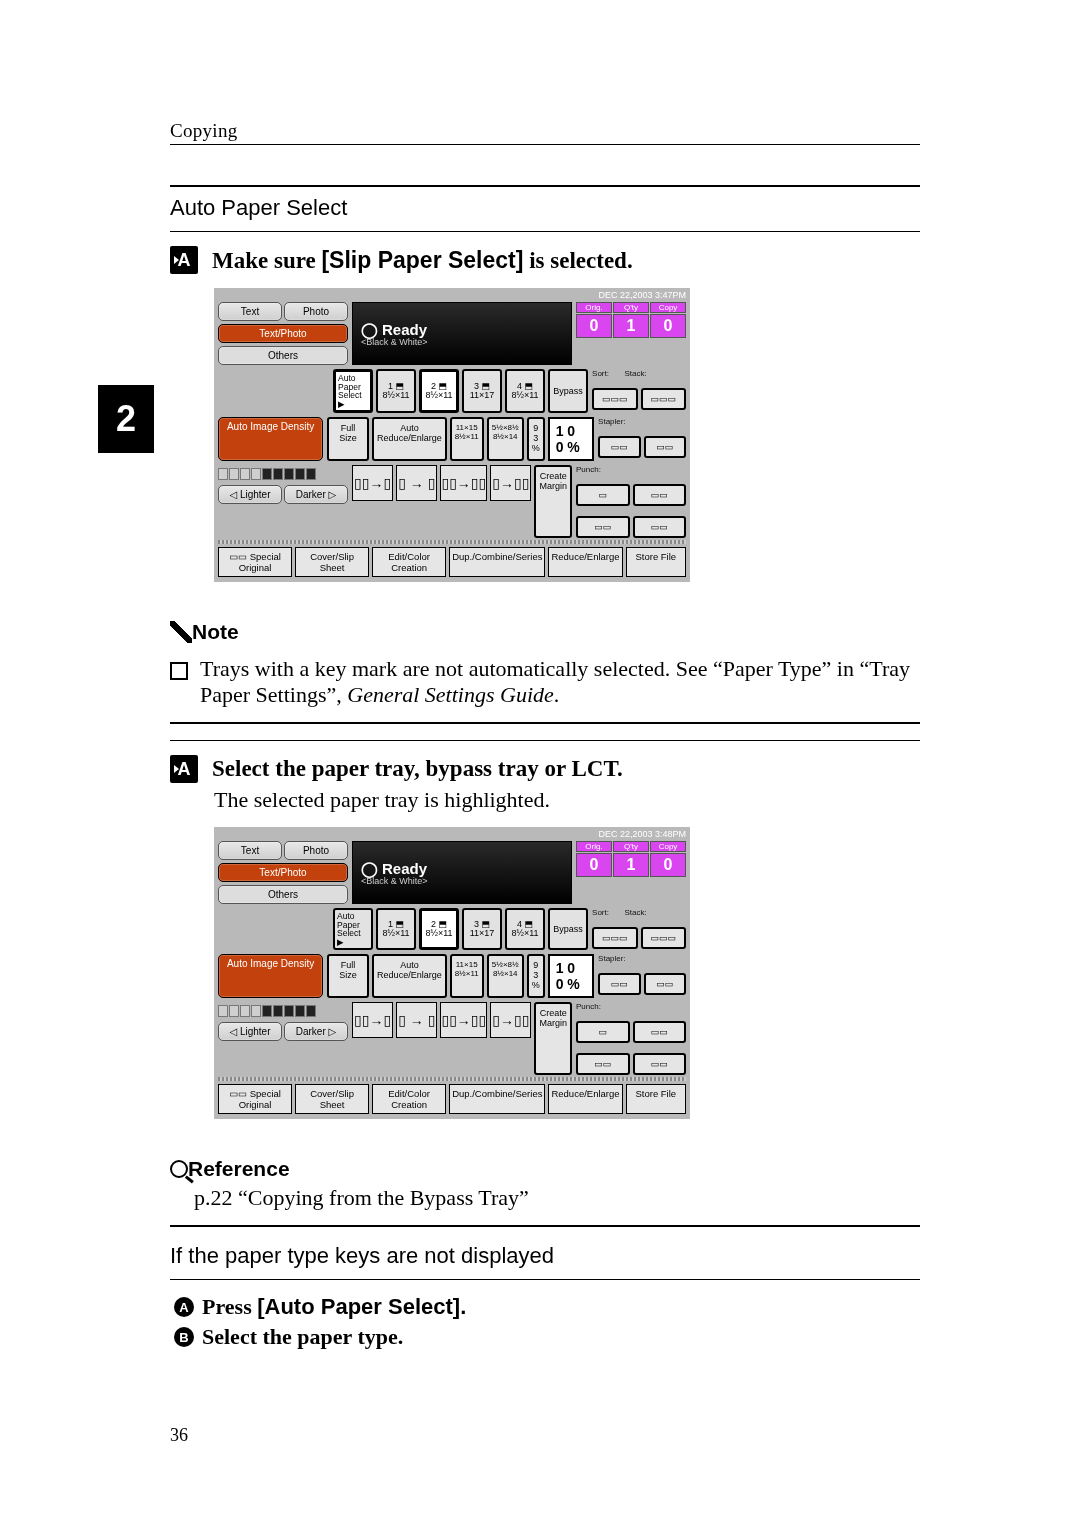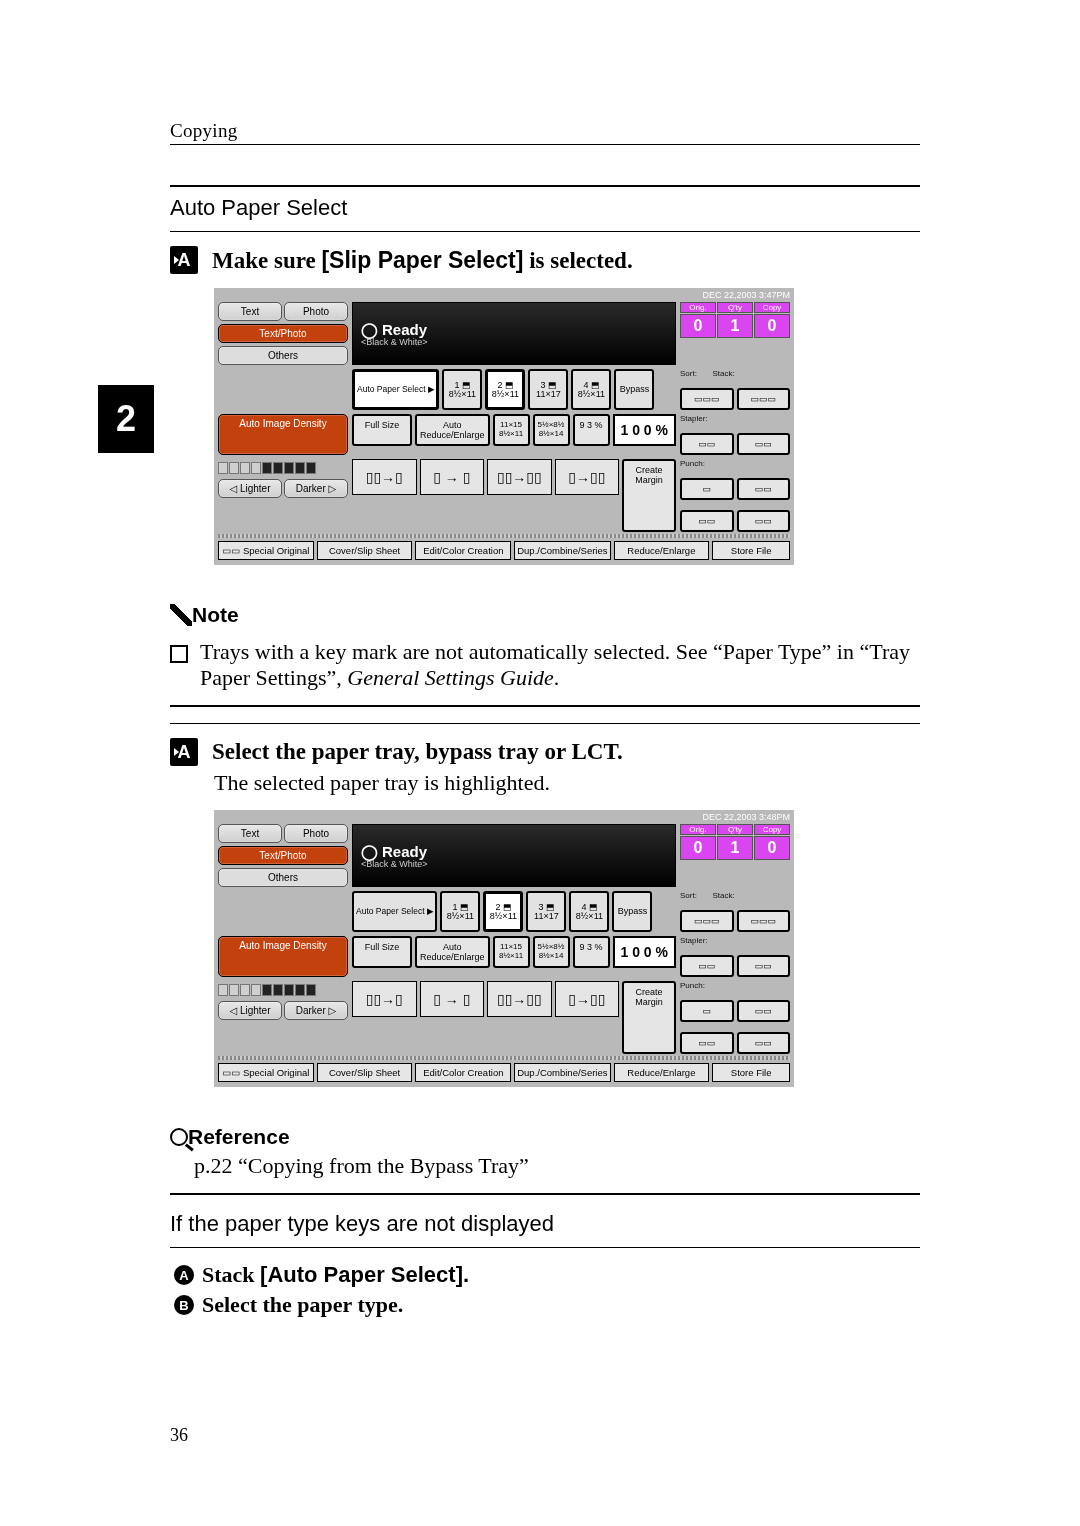--- a/index.html
+++ b/index.html
@@ -100,21 +100,21 @@
     .side-tab{
       position:absolute; left:98px; top:385px;
       width:56px; height:68px;
       background:#000; color:#fff;
       font-family: Helvetica, Arial, sans-serif;
       font-size:36px; font-weight:700;
       display:flex; align-items:center; justify-content:center;
     }
 
     
-    .shot-wrap{ margin:14px 0 6px 44px; width:580px; }
+    .shot-wrap{ margin:14px 0 6px 44px; width:476px; }
     .shot{
       width:100%; background:#b9b9b9; font-family: Helvetica, Arial, sans-serif;
       font-size:10px; color:#000;
       position:relative;
     }
     .shot .topbar{
       display:flex; justify-content:flex-end; gap:2px;
       color:#fff; font-size:9px; padding:2px 4px 0 4px;
     }
     .shot .row{ display:flex; gap:4px; padding:2px 4px; align-items:stretch; }
@@ -500,21 +500,21 @@
     <span>Reference</span>
   </div>
   <div class="ref-body">p.22 “Copying from the Bypass Tray”</div>
 
   <hr class="hr-end">
   <div class="minor-head">If the paper type keys are not displayed</div>
   <hr class="hr-thin">
 
   <div class="substep-line">
     <span class="circnum">A</span>
-    <span><span>Stack </span><span class="partial-bold">[Auto Paper Select].</span></span>
+    <span><span>Press </span><span class="partial-bold">[Auto Paper Select].</span></span>
   </div>
   <div class="substep-line">
     <span class="circnum">B</span>
     <span>Select the paper type.</span>
   </div>
 </div>
 
 <div class="page-number">36</div>
 
 </body></html>

